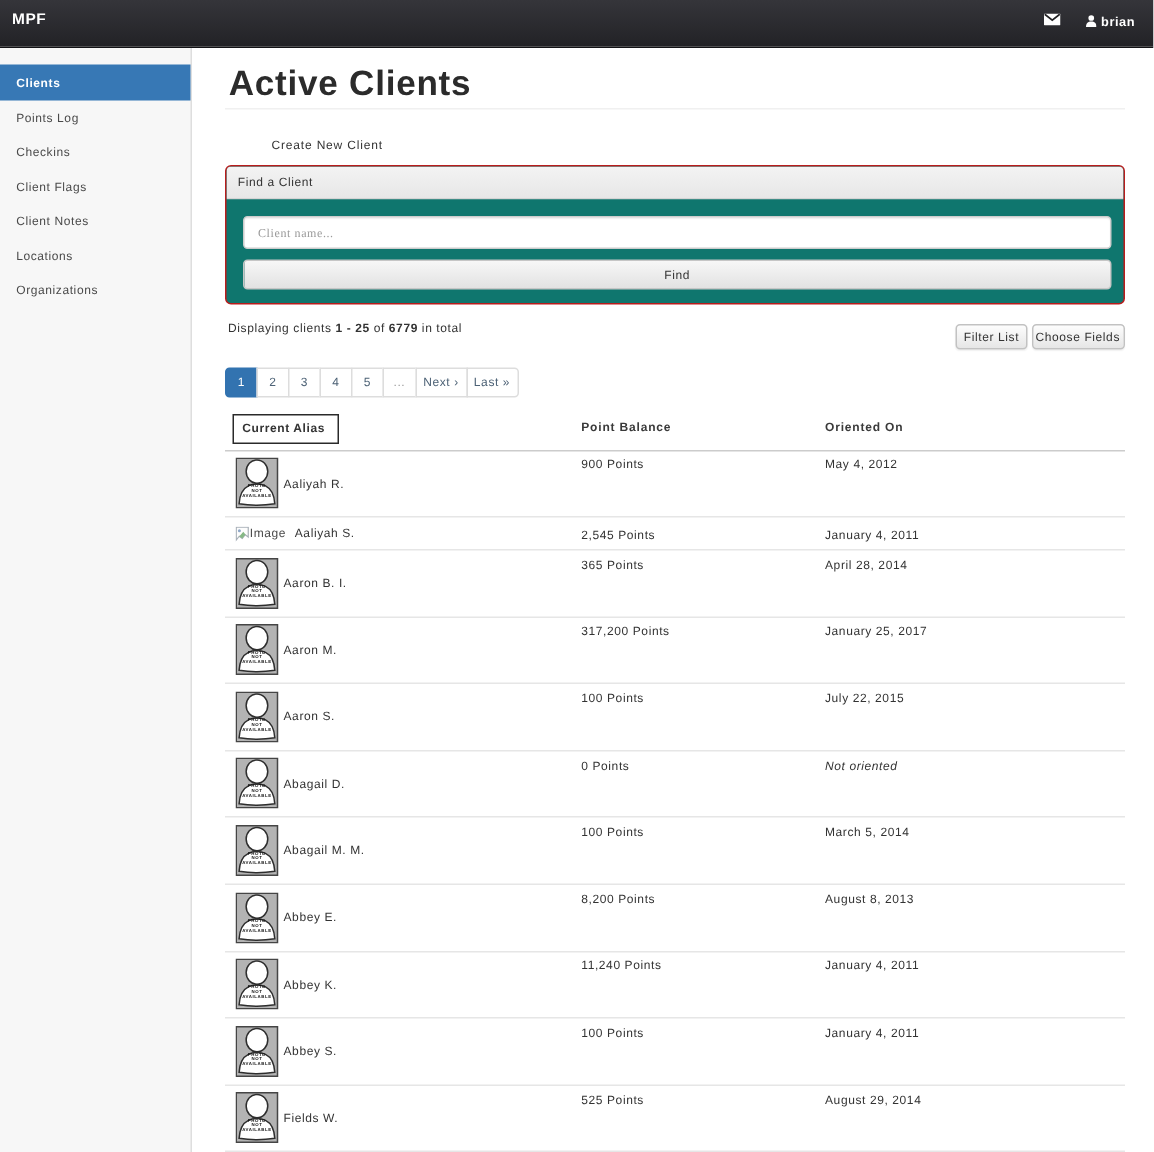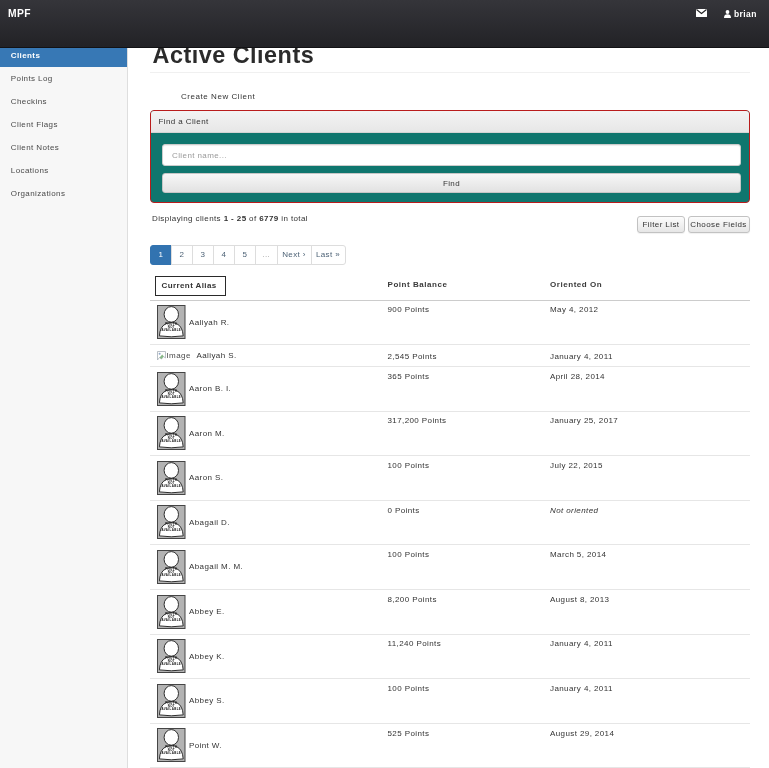--- a/index.html
+++ b/index.html
@@ -1,19 +1,19 @@
 <!DOCTYPE html>
 <html><head>
 <meta charset="utf-8">
 <style>
 * { box-sizing: border-box; margin: 0; padding: 0; }
 html,body { width: 769px; height: 768px; overflow: hidden; }
 body { will-change: transform; -webkit-font-smoothing: antialiased; font-family: "Liberation Sans", sans-serif; font-size: 8px; letter-spacing: 0.4px; color: #333; background: #fff; position: relative; }
 
-.navbar { position: absolute; left:0; top:0; width:769px; height:48px;
+.navbar { position: absolute; left:0; top:0; width:769px; height:32px;
   background: linear-gradient(to bottom, #35353a, #222226);
   border-bottom: 1px solid #121215; z-index: 10; }
 .brand { position:absolute; left:8px; top:8px; color:#fff; font-weight:bold; font-size:10.3px; letter-spacing:0.35px; }
 .mail { position:absolute; left:696px; top:8.8px; }
 .usr { position:absolute; left:724px; top:9px; color:#fff; font-weight:bold; font-size:8.5px; }
 .usr svg { vertical-align:-1px; margin-right:3px; }
 
 .sidebar { position:absolute; left:0; top:32px; width:128px; height:736px;
   background:#f7f7f7; border-right:1px solid #dedede; }
 .sidebar ul { list-style:none; padding-top:9.3px; }
@@ -21,21 +21,21 @@
 .sidebar li.active { background:#3778b5; color:#fff; font-weight:bold; width:127px; height:24px; margin:1.4px 0 -2.5px 0; line-height:26.3px; }
 
 .content { position:absolute; left:129px; top:32px; width:640px; height:736px; background:#fff; }
 h1 { position:absolute; left:23.5px; top:9.5px; font-size:23.4px; font-weight:bold; color:#2b2b2b; letter-spacing:0.5px; line-height:27px; }
 .hline { position:absolute; left:21px; top:39.5px; width:600px; height:1px; background:#f0f0f0; }
 .createnew { position:absolute; left:32px; top:59.5px; color:#333; letter-spacing:0.55px;margin-left:20px; }
 
 .panel { position:absolute; left:21px; top:78px; width:600px; height:93px; border:1px solid #b91c1c; border-radius:4px; background:#0f766e; }
 .panel-head { height:22px; line-height:21px; background: linear-gradient(to bottom, #f3f3f3, #e7e7e7); border-bottom:1px solid #d4d4d4; padding-left:7.5px; color:#333; border-radius:3px 3px 0 0; }
 .panel-body { padding:11px 8px 0 11px; }
-.panel-body input { width:100%; height:22px; border:1px solid #ccc; border-radius:3px; padding:0 9px; font-size:8px; letter-spacing:0.4px; color:#9a9a9a; font-family:Liberation Sans, sans-serif; box-shadow: inset 0 1px 1px rgba(0,0,0,0.07); display:block; }
+.panel-body input { width:100%; height:22px; border:1px solid #ccc; border-radius:3px; padding:0 9px; font-size:8px; letter-spacing:0.4px; color:#9a9a9a; font-family:Liberation Serif, serif; box-shadow: inset 0 1px 1px rgba(0,0,0,0.07); display:block; }
 .panel-body input::placeholder { color:#9a9a9a; }
 .findbtn { margin-top:7px; width:100%; height:20px;
   background: linear-gradient(to bottom, #f7f7f7, #e2e2e2);
   border:1px solid #c6c6c6; border-radius:3px; font-size:8px; letter-spacing:0.4px; color:#333;
   font-family:"Liberation Sans",sans-serif; display:block; }
 
 .disp-text { position:absolute; left:23px; top:182px; color:#333; }
 .btn { position:absolute; height:17px; line-height:15px; text-align:center; background:linear-gradient(to bottom,#fdfdfd,#e6e6e6); border:1px solid #c2c2c2; border-radius:3px; color:#333; box-shadow:0 1px 1px rgba(0,0,0,0.06); }
 .btn1 { left:508px; top:183.5px; width:48px; }
 .btn2 { left:558.5px; top:183.5px; width:62px; }
@@ -254,19 +254,19 @@
         </div>
         <div class="row prow">
           <svg class="ph" width="28.5" height="34" viewBox="0 0 28.5 34">
             <rect x="0.5" y="0.5" width="27.5" height="33" fill="#b3b3b3" stroke="#454545"></rect>
             <ellipse cx="14.3" cy="9.4" rx="7.2" ry="7.8" fill="#fff" stroke="#2e2e2e" stroke-width="1"></ellipse>
             <path d="M2.4 30.9 Q3 21.6 8.6 18.9 Q11.2 17.7 14.3 17.7 Q17.4 17.7 20 18.9 Q25.6 21.6 26.2 30.9 Q14.3 32.7 2.4 30.9 Z" fill="#fff" stroke="#2e2e2e" stroke-width="1"></path>
             <text x="14.3" y="19.9" font-size="2.9" text-anchor="middle" fill="#111" font-weight="bold" font-family="Liberation Sans">PHOTO</text>
             <text x="14.3" y="22.7" font-size="2.9" text-anchor="middle" fill="#111" font-weight="bold" font-family="Liberation Sans">NOT</text>
             <text x="14.3" y="26.3" font-size="2.9" text-anchor="middle" fill="#111" font-weight="bold" font-family="Liberation Sans">AVAILABLE</text>
           </svg>
-          <span class="nm">Point W.</span>
+          <span class="nm">Fields W.</span>
           <span class="pts">525 Points</span>
           <span class="dt">August 29, 2014</span>
         </div>
       </div>
   </div>
 </div>
 
 </body></html>

